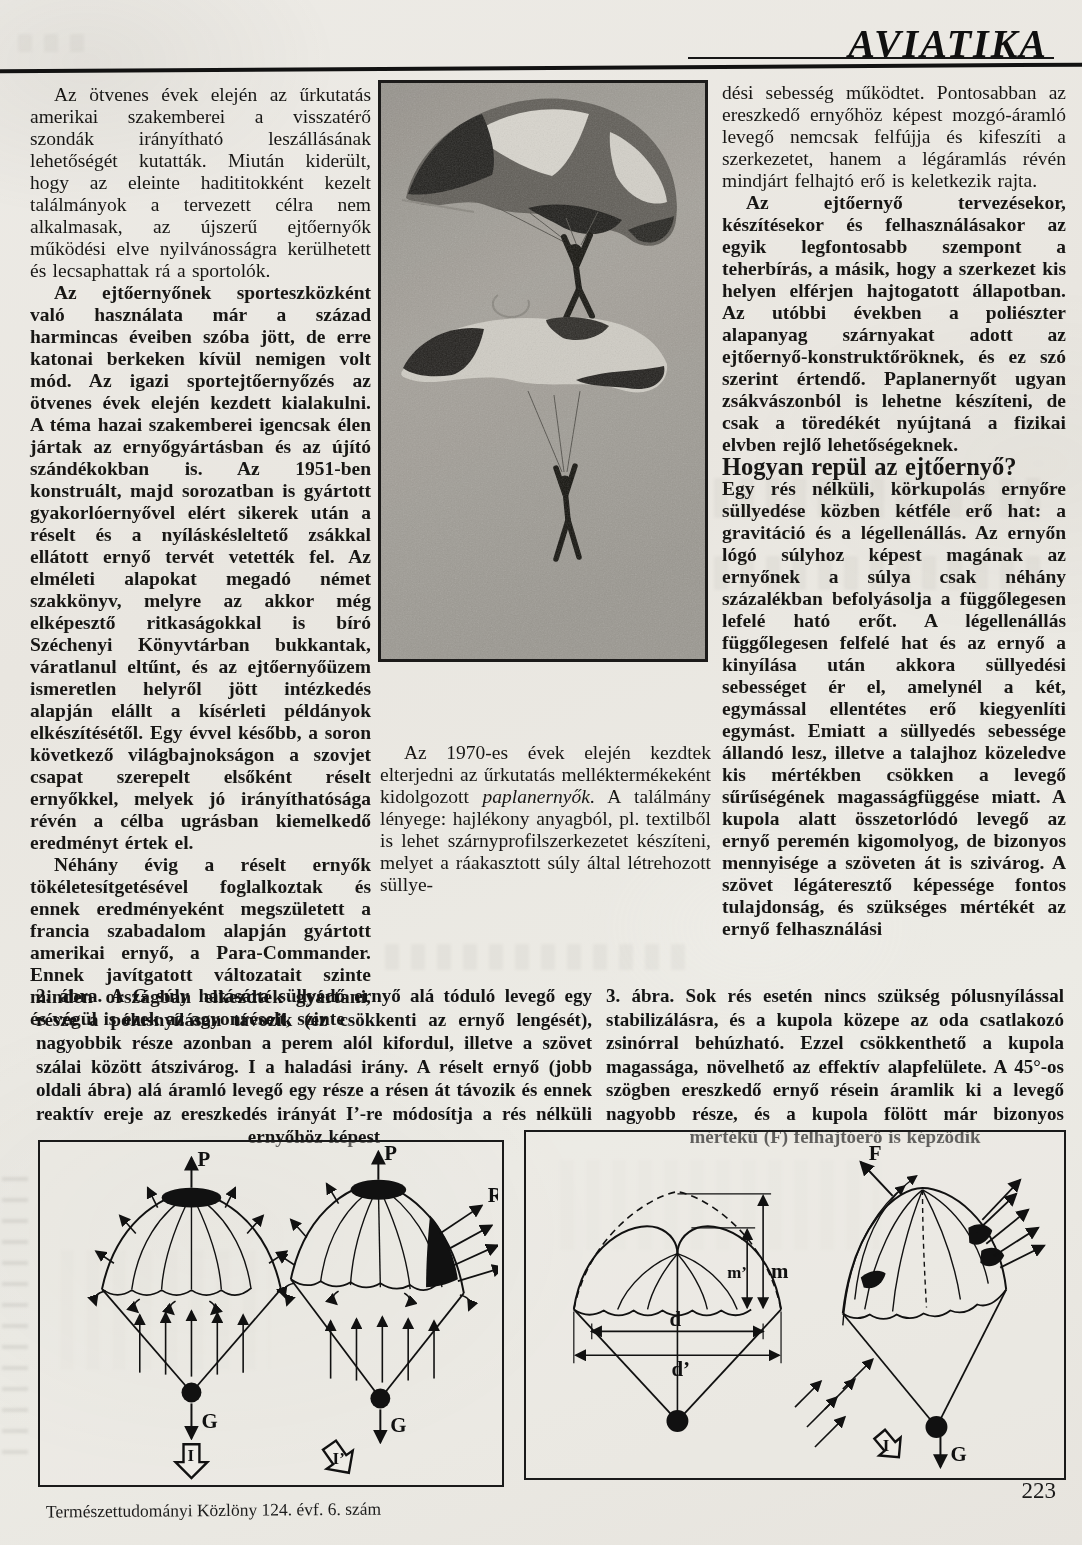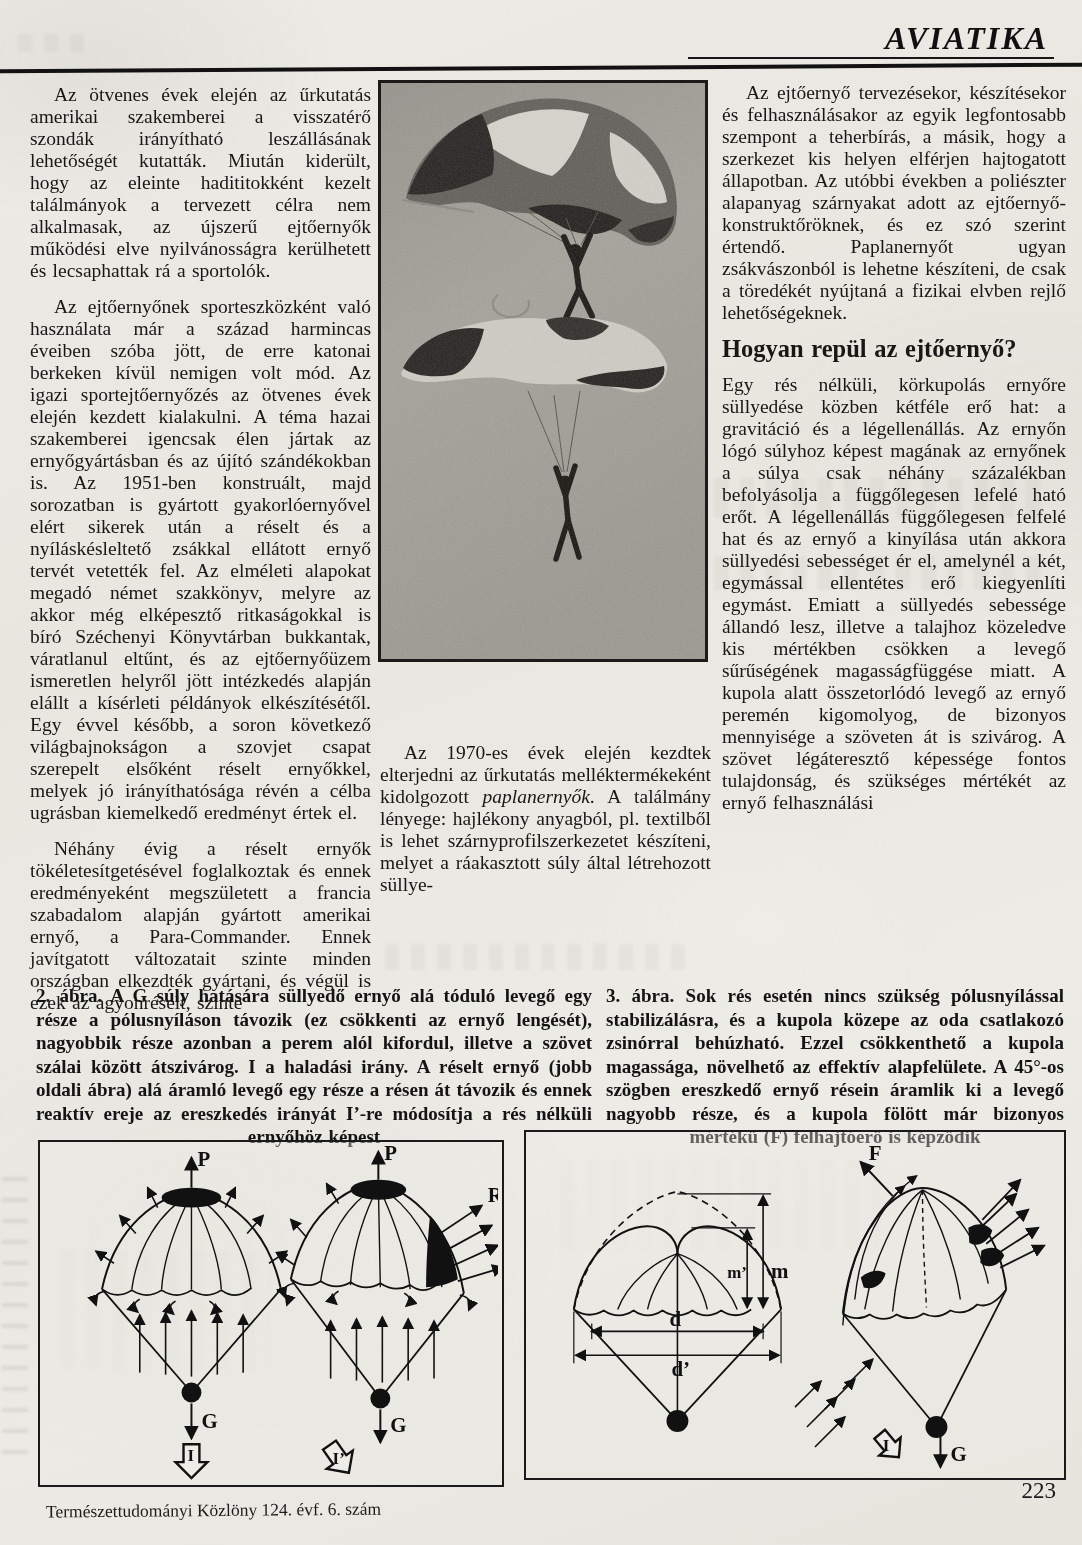--- a/index.html
+++ b/index.html
@@ -9,29 +9,29 @@
     font-family:"Liberation Serif","DejaVu Serif",serif; color:#161616;
   }
   .mottle{position:absolute;inset:0;pointer-events:none;opacity:.5;
     background:
       radial-gradient(420px 260px at 8% 4%, rgba(120,115,105,.18), transparent 60%),
       radial-gradient(500px 300px at 96% 30%, rgba(130,125,115,.10), transparent 60%),
       radial-gradient(600px 380px at 20% 80%, rgba(125,120,110,.10), transparent 65%),
       radial-gradient(300px 200px at 70% 60%, rgba(255,255,255,.25), transparent 60%);
   }
   .masthead{position:absolute; top:20px; right:34px; font-style:italic; font-weight:bold;
-    font-size:32px; letter-spacing:2px; color:#101010;}
+    font-size:40px; letter-spacing:2px; color:#101010;}
   .rule-thin{position:absolute; top:57px; left:688px; width:366px; height:2px; background:#171717;}
   .rule-main{position:absolute; top:66px; left:-4px; width:1092px; height:4px; background:#121212;
     transform:rotate(-0.35deg);}
   .col{position:absolute; text-align:justify; font-size:19.5px; line-height:22px;
     color:#181715; word-spacing:1.5px;}
   .col p{margin:0;}
   .col p.indent{text-indent:24px;}
-  .col p + p{margin-top:14px;}
+  .col p + p{margin-top:0;font-weight:bold;}
   .fig1cap{position:absolute; left:380px; top:670px; width:330px; text-align:center;
     font-weight:bold; font-size:20px; line-height:24px; color:#131313;}
   .sechead{font-weight:bold; font-size:24.5px; text-align:left; margin:14px 0 12px 0;
     text-indent:0 !important;}
   .figcap{position:absolute; font-weight:bold; font-size:19px; line-height:23.5px;
     text-align:justify; text-align-last:center; color:#141414; word-spacing:1px;}
   .figbox{position:absolute; border:2.5px solid #1a1a1a; background:rgba(238,236,230,.35);}
   .footerline{position:absolute; left:46px; top:1500px; font-size:17.5px; color:#1c1c1c;
     transform:rotate(-0.5deg);}
   .pagenum{position:absolute; right:26px; top:1478px; font-size:23px; color:#1a1a1a;}
@@ -131,20 +131,21 @@
     <rect x="0" y="0" width="330" height="582" filter="url(#grain)" opacity="0.2"></rect>
     <rect x="1.5" y="1.5" width="327" height="579" fill="none" stroke="#1c1b1a" stroke-width="3"></rect>
   </svg>
 
 
   <div class="col" style="left:380px; top:742px; width:331px;">
     <p class="indent"><span>Az 1970-es évek elején kezdtek elterjedni az űrkutatás melléktermékeként kidolgozott </span><i>paplanernyők</i><span>. A találmány lényege: hajlékony anyagból, pl. textilből is lehet szárnyprofilszerkezetet készíteni, melyet a ráakasztott súly által létrehozott süllye-</span></p>
   </div>
 
   <div class="col" style="left:722px; top:82px; width:344px;">
+    <p>dési sebesség működtet. Pontosabban az ereszkedő ernyőhöz képest mozgó-áramló levegő nemcsak felfújja és kifeszíti a szerkezetet, hanem a légáramlás révén mindjárt felhajtó erő is keletkezik rajta.</p>
     <p class="indent">Az ejtőernyő tervezésekor, készítésekor és felhasználásakor az egyik legfontosabb szempont a teherbírás, a másik, hogy a szerkezet kis helyen elférjen hajtogatott állapotban. Az utóbbi években a poliészter alapanyag szárnyakat adott az ejtőernyő-konstruktőröknek, és ez szó szerint értendő. Paplanernyőt ugyan zsákvászonból is lehetne készíteni, de csak a töredékét nyújtaná a fizikai elvben rejlő lehetőségeknek.</p>
     <p class="sechead">Hogyan repül az ejtőernyő?</p>
     <p>Egy rés nélküli, körkupolás ernyőre süllyedése közben kétféle erő hat: a gravitáció és a légellenállás. Az ernyőn lógó súlyhoz képest magának az ernyőnek a súlya csak néhány százalékban befolyásolja a függőlegesen lefelé ható erőt. A légellenállás függőlegesen felfelé hat és az ernyő a kinyílása után akkora süllyedési sebességet ér el, amelynél a két, egymással ellentétes erő kiegyenlíti egymást. Emiatt a süllyedés sebessége állandó lesz, illetve a talajhoz közeledve kis mértékben csökken a levegő sűrűségének magasságfüggése miatt. A kupola alatt összetorlódó levegő az ernyő peremén kigomolyog, de bizonyos mennyisége a szöveten át is szivárog. A szövet légáteresztő képessége fontos tulajdonság, és szükséges mértékét az ernyő felhasználási</p>
   </div>
 
   <div class="figcap" style="left:36px; top:984px; width:556px;">2. ábra. A G súly hatására süllyedő ernyő alá tóduló levegő egy része a pólusnyíláson távozik (ez csökkenti az ernyő lengését), nagyobbik része azonban a perem alól kifordul, illetve a szövet szálai között átszivárog. I a haladási irány. A réselt ernyő (jobb oldali ábra) alá áramló levegő egy része a résen át távozik és ennek reaktív ereje az ereszkedés irányát I’-re módosítja a rés nélküli ernyőhöz képest</div>
   <div class="figcap" style="left:606px; top:984px; width:458px;">3. ábra. Sok rés esetén nincs szükség pólusnyílással stabilizálásra, és a kupola közepe az oda csatlakozó zsinórral behúzható. Ezzel csökkenthető a kupola magassága, növelhető az effektív alapfelülete. A 45°-os szögben ereszkedő ernyő résein áramlik ki a levegő nagyobb része, és a kupola fölött már bizonyos mértékű (F) felhajtóerő is képződik</div>
 
   <div class="figbox" style="left:38px; top:1140px; width:462px; height:343px;">
     <svg width="458" height="338" viewBox="0 0 460 340">

